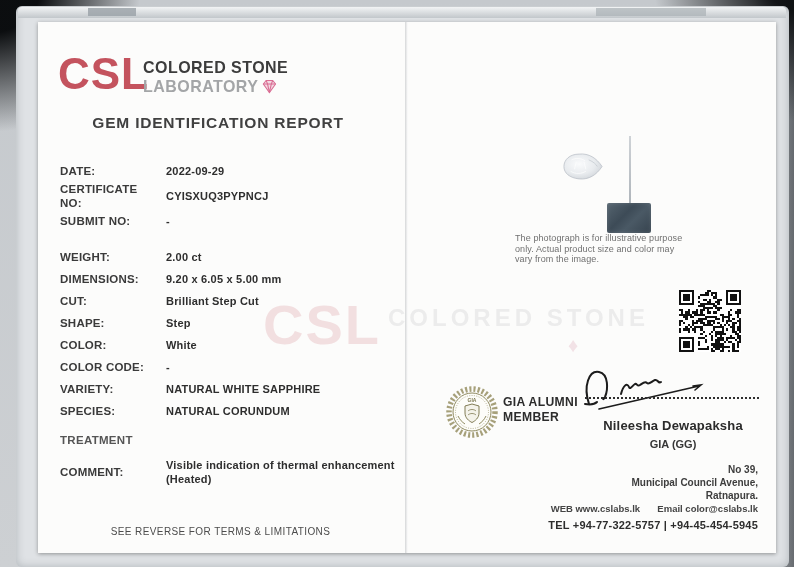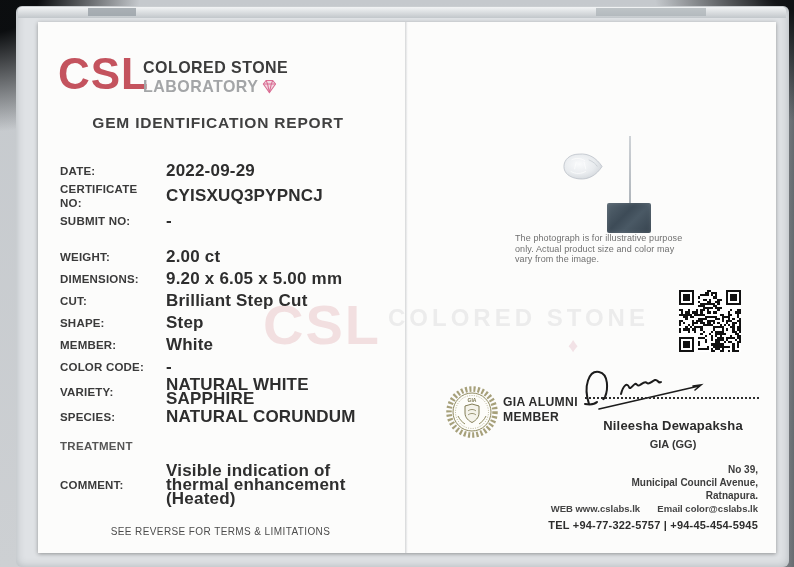--- a/index.html
+++ b/index.html
@@ -50,21 +50,21 @@
   .logo-line2 { font-size:17px; font-weight:bold; color:#a3a5a7; letter-spacing:.5px; line-height:19px; display:flex; align-items:center; gap:3px; }
 
   .report-title { position:absolute; left:15px; top:92px; width:330px; text-align:center;
     font-size:15.5px; font-weight:600; color:#404040; letter-spacing:.8px; }
 
   
   .fields { position:absolute; left:22px; top:138px; width:335px; }
   .frow { display:flex; min-height:22px; align-items:center;gap:18px; }
   .frow.gap { margin-top:14px; }
   .flabel { width:88px; flex:none; font-size:11.5px; font-weight:bold; color:#3a3a3a; letter-spacing:.2px; line-height:14px; }
-  .fvalue { font-size:17px; font-weight:bold; color:#2e2e2e; letter-spacing:.2px; line-height:14px; max-width:238px; }
+  .fvalue { font-size:11px; font-weight:bold; color:#2e2e2e; letter-spacing:.2px; line-height:14px; max-width:238px; }
   .treat-head { margin-top:12px; height:24px; font-size:11.5px; font-weight:600; color:#555; letter-spacing:.3px; }
 
   .reverse-note { position:absolute; left:15px; top:504px; width:335px; text-align:center;
     font-size:10px; color:#4c4c4c; letter-spacing:.4px; }
 
   
   .gem-svg { position:absolute; left:524px; top:127px; width:42px; height:35px; }
   .stand-line { position:absolute; left:591px; top:114px; width:2px; height:69px; background:linear-gradient(#cfd3d7,#aeb4ba); }
   .stand-base { position:absolute; left:569px; top:181px; width:44px; height:30px; border-radius:2px;
     background:linear-gradient(135deg,#55646f 0%,#3d4b57 40%,#4a5965 60%,#36434e 100%);
@@ -149,21 +149,21 @@
       </div>
       <div class="frow">
         <span class="flabel">CUT:</span>
         <span class="fvalue">Brilliant Step Cut</span>
       </div>
       <div class="frow">
         <span class="flabel">SHAPE:</span>
         <span class="fvalue">Step</span>
       </div>
       <div class="frow">
-        <span class="flabel">MEMBER:</span>
+        <span class="flabel">COLOR:</span>
         <span class="fvalue">White</span>
       </div>
       <div class="frow">
         <span class="flabel">COLOR CODE:</span>
         <span class="fvalue">-</span>
       </div>
       <div class="frow">
         <span class="flabel">VARIETY:</span>
         <span class="fvalue">NATURAL WHITE SAPPHIRE</span>
       </div>

